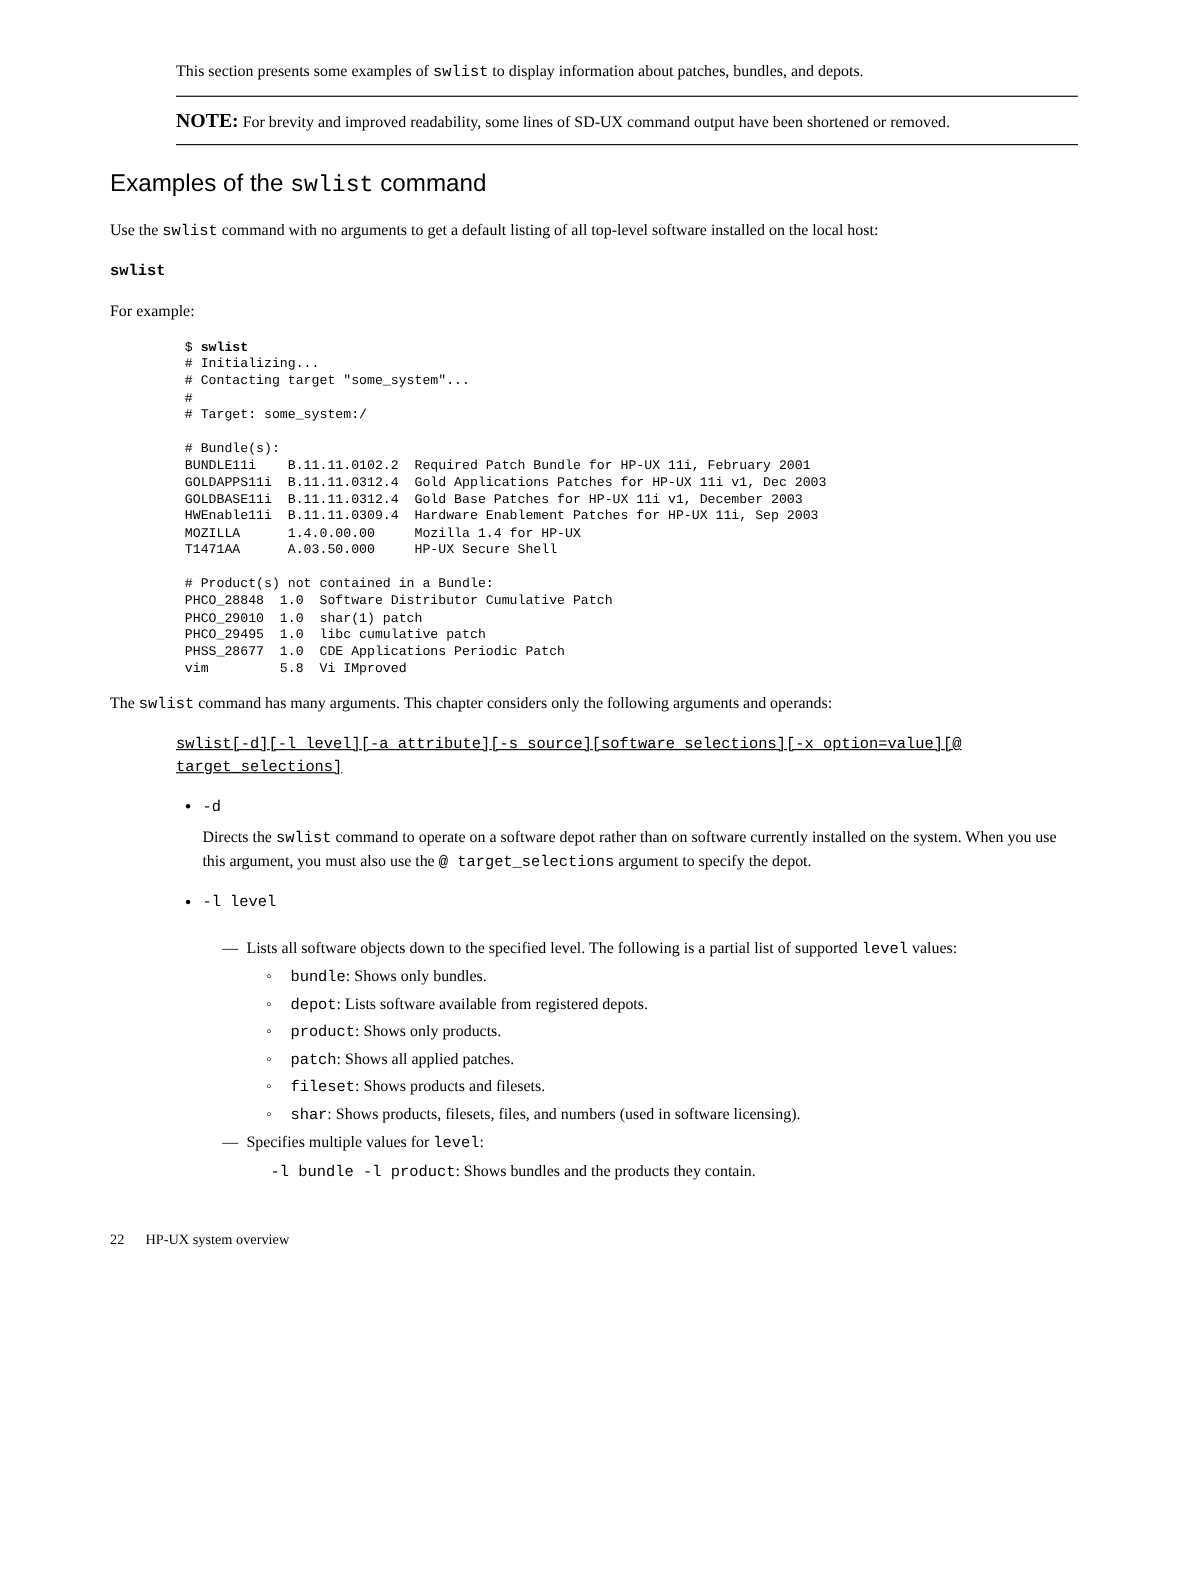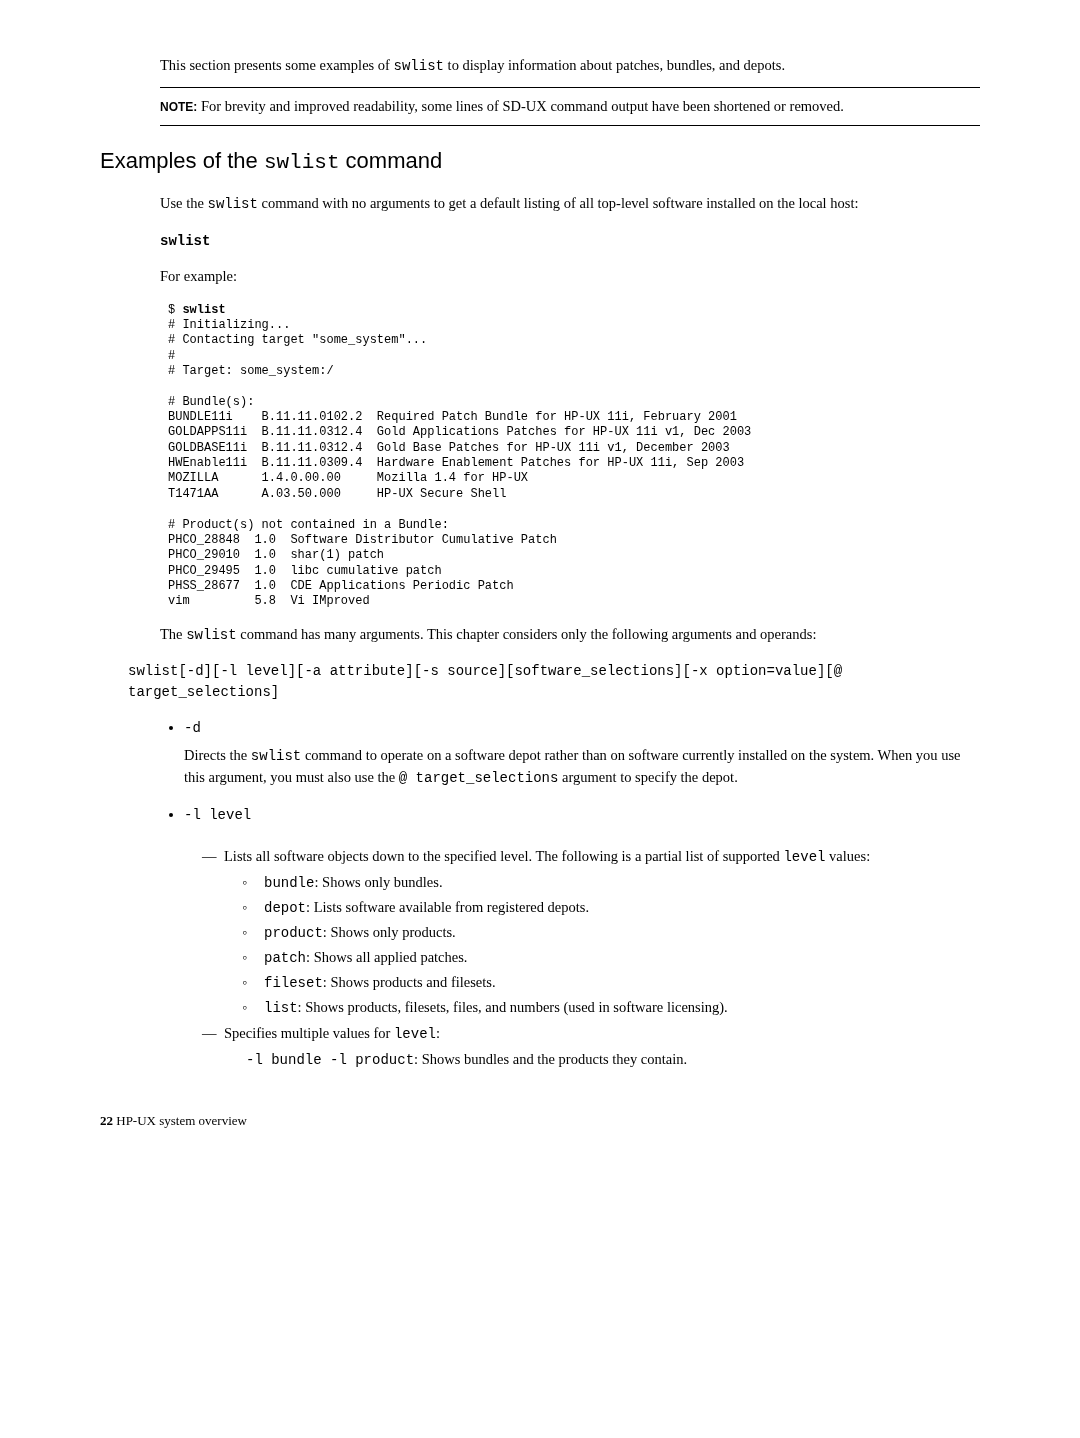--- a/index.html
+++ b/index.html
@@ -18,32 +18,31 @@
   }
   .note-block {
     margin-left: 60px;
     border-top: 1px solid #000;
     border-bottom: 1px solid #000;
     padding: 8px 0;
     margin-top: 10px;
     margin-bottom: 18px;
   }
   .note-label {
-    font-family: Liberation Sans, sans-serif;
+    font-family: Liberation Serif, serif;
     font-weight: bold;
-    font-size: 12px;
+    font-size: 18px;
   }
   h2.section-heading {
     font-family: Arial, Helvetica, sans-serif;
     font-weight: normal;
     font-size: 22px;
     margin: 14px 0 8px 0;
   }
   .body-indent {
-    margin-left: 60px;
   }
   .code-inline {
     font-family: 'Courier New', monospace;
     font-size: 14px;
   }
   .cmd-bold {
     font-family: 'Courier New', monospace;
     font-weight: bold;
     font-size: 14px;
   }
@@ -53,23 +52,24 @@
     line-height: 1.28;
     margin: 6px 0 6px 68px;
     white-space: pre;
   }
   pre.code-block .cmd-bold {
     font-size: 12px;
   }
   .synopsis {
     font-family: 'Courier New', monospace;
     font-size: 14px;
-    margin-left: 28px;
+    margin-left: 60px;
     margin-top: 6px;
     margin-bottom: 8px;
+    text-decoration: underline;
   }
   ul.bullets {
     margin-left: 60px;
     padding-left: 24px;
     list-style-type: disc;
   }
   ul.bullets > li {
     margin-bottom: 6px;
   }
   ul.dashes {
@@ -102,21 +102,21 @@
     position: absolute;
     left: 0;
     font-size: 14px;
   }
   .footer {
     margin-top: 40px;
     font-size: 13px;
   }
   .page-num {
     display: inline-block;
-    font-weight: bold;
+    margin-right: 16px;
   }
 </style>
 </head>
 <body>
 
 <p class="intro-para">
   <span>This section presents some examples of </span><span class="code-inline">swlist</span><span> to display information about patches, bundles, and depots.</span>
 </p>
 
 <div class="note-block">
@@ -178,21 +178,21 @@
     <ul class="dashes">
       <li>
         <span>Lists all software objects down to the specified level. The following is a partial list of supported </span><span class="code-inline">level</span><span> values:</span>
 
         <ul class="circles">
           <li><span class="code-inline">bundle</span><span>: Shows only bundles.</span></li>
           <li><span class="code-inline">depot</span><span>: Lists software available from registered depots.</span></li>
           <li><span class="code-inline">product</span><span>: Shows only products.</span></li>
           <li><span class="code-inline">patch</span><span>: Shows all applied patches.</span></li>
           <li><span class="code-inline">fileset</span><span>: Shows products and filesets.</span></li>
-          <li><span class="code-inline">list</span><span>: Shows products, filesets, files, and numbers (used in software licensing).</span></li>
+          <li><span class="code-inline">shar</span><span>: Shows products, filesets, files, and numbers (used in software licensing).</span></li>
         </ul>
       </li>
 
       <li>
         <span>Specifies multiple values for </span><span class="code-inline">level</span><span>:</span>
         <div style="margin-top:4px; padding-left:22px;">
           <span class="code-inline">-l bundle -l product</span><span>: Shows bundles and the products they contain.</span>
         </div>
       </li>
     </ul>

